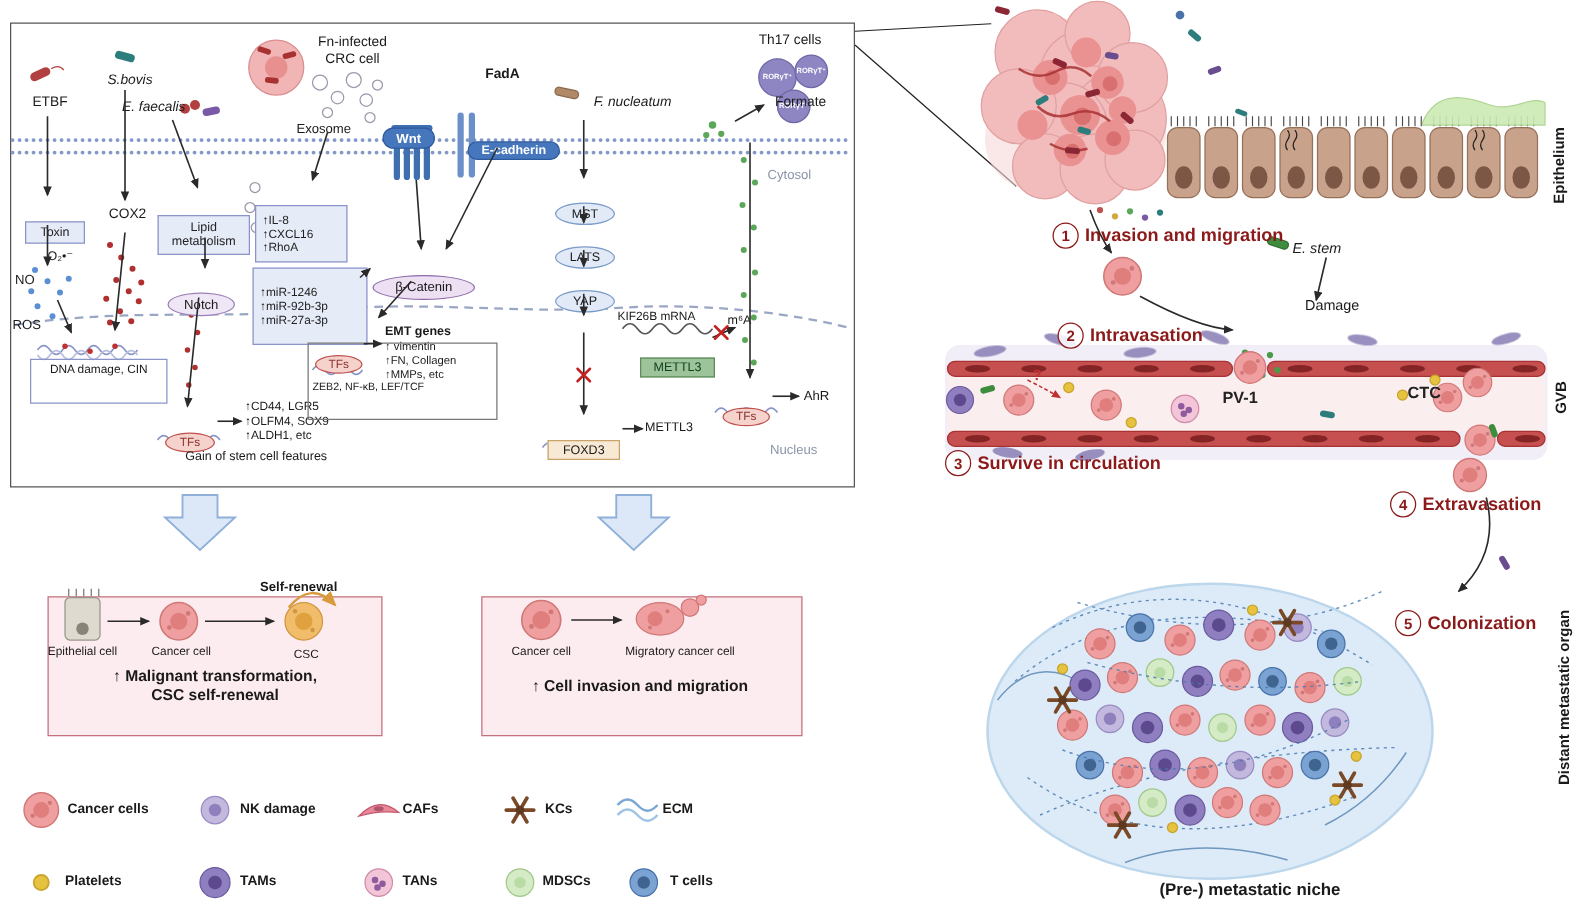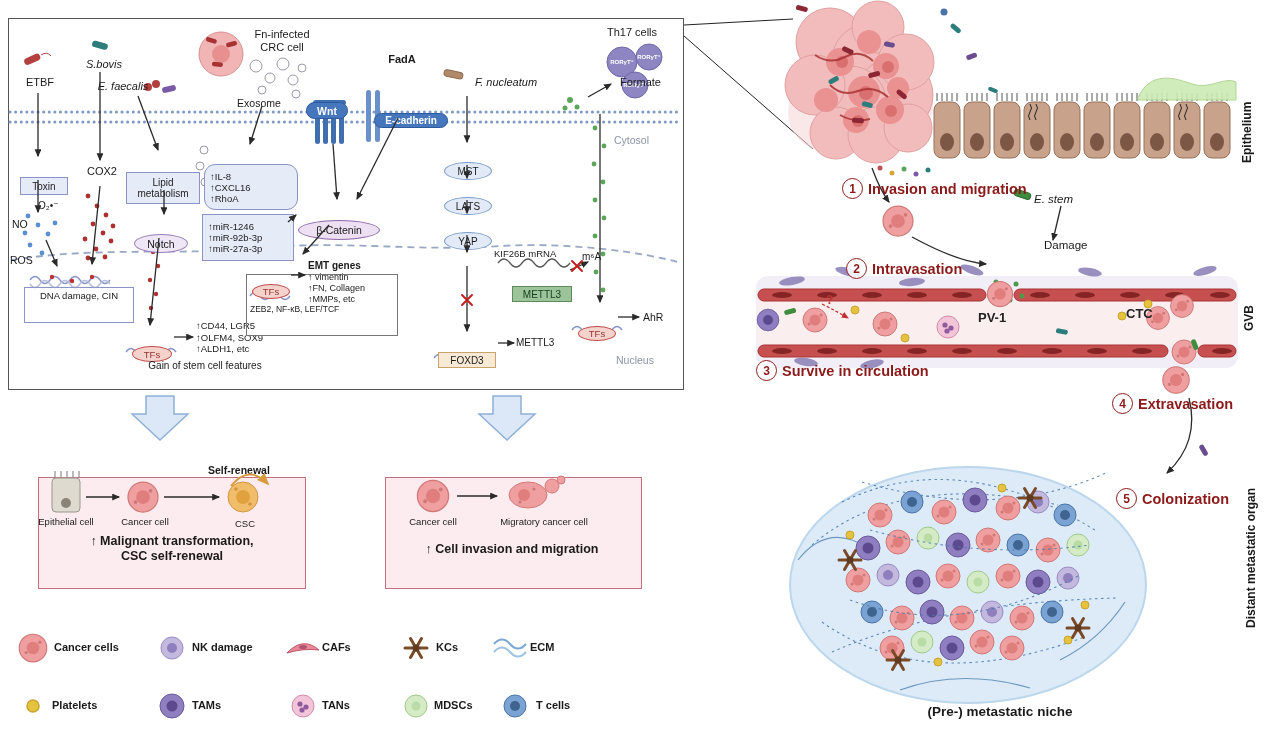--- a/index.html
+++ b/index.html
@@ -485,24 +485,24 @@
   <div class="lbl c" style="left:596px;top:26px;width:72px;font-size:11px;">Th17 cells</div>
   <div class="lbl c tiny" style="left:605px;top:59px;width:34px;">RORγT⁺</div>
   <div class="lbl c tiny" style="left:632px;top:54px;width:34px;">RORγT⁺</div>
   <div class="lbl c tiny" style="left:618px;top:82px;width:34px;">RORγT⁺</div>
   <div class="lbl" style="left:582px;top:76px;font-size:11px;padding-left:38px;">Formate</div>
 
   <div class="box lav" style="left:20px;top:160px;width:48px;height:18px;">Toxin</div>
   <div class="lbl c" style="left:80px;top:165px;width:44px;font-size:11px;">COX2</div>
   <div class="box lav pre" style="left:126px;top:155px;width:74px;height:32px;">Lipid
 metabolism</div>
-  <div class="box lav lavl pre" style="left:204px;top:147px;width:94px;height:46px;border-radius:11px;">↑IL-8
+  <div class="box lav lavl pre" style="left:204px;top:147px;width:74px;height:46px;">↑IL-8
 ↑CXCL16
 ↑RhoA</div>
-  <div class="box lav lavl pre" style="left:202px;top:197px;width:92px;height:47px;">↑miR-1246
+  <div class="box lav lavl pre" style="left:202px;top:197px;width:92px;height:62px;">↑miR-1246
 ↑miR-92b-3p
 ↑miR-27a-3p</div>
   <div class="box oval" style="left:134px;top:217px;width:54px;height:19px;background:#efe7f5;border:1px solid #9b7fb8;font-size:10.5px;">Notch</div>
   <div class="box oval" style="left:298px;top:203px;width:82px;height:20px;background:#ece0f2;border:1px solid #8f6aaa;font-size:10.5px;">β-Catenin</div>
   <div class="lbl" style="left:12px;top:218px;font-size:10.5px;">NO</div>
   <div class="lbl" style="left:38px;top:200px;font-size:10px;">O₂•⁻</div>
   <div class="lbl" style="left:10px;top:254px;font-size:10.5px;">ROS</div>
 
   <div class="box noborder" style="left:24px;top:270px;width:110px;height:36px;"></div>
   <div class="lbl c" style="left:26px;top:290px;width:106px;font-size:9.5px;">DNA damage, CIN</div>

